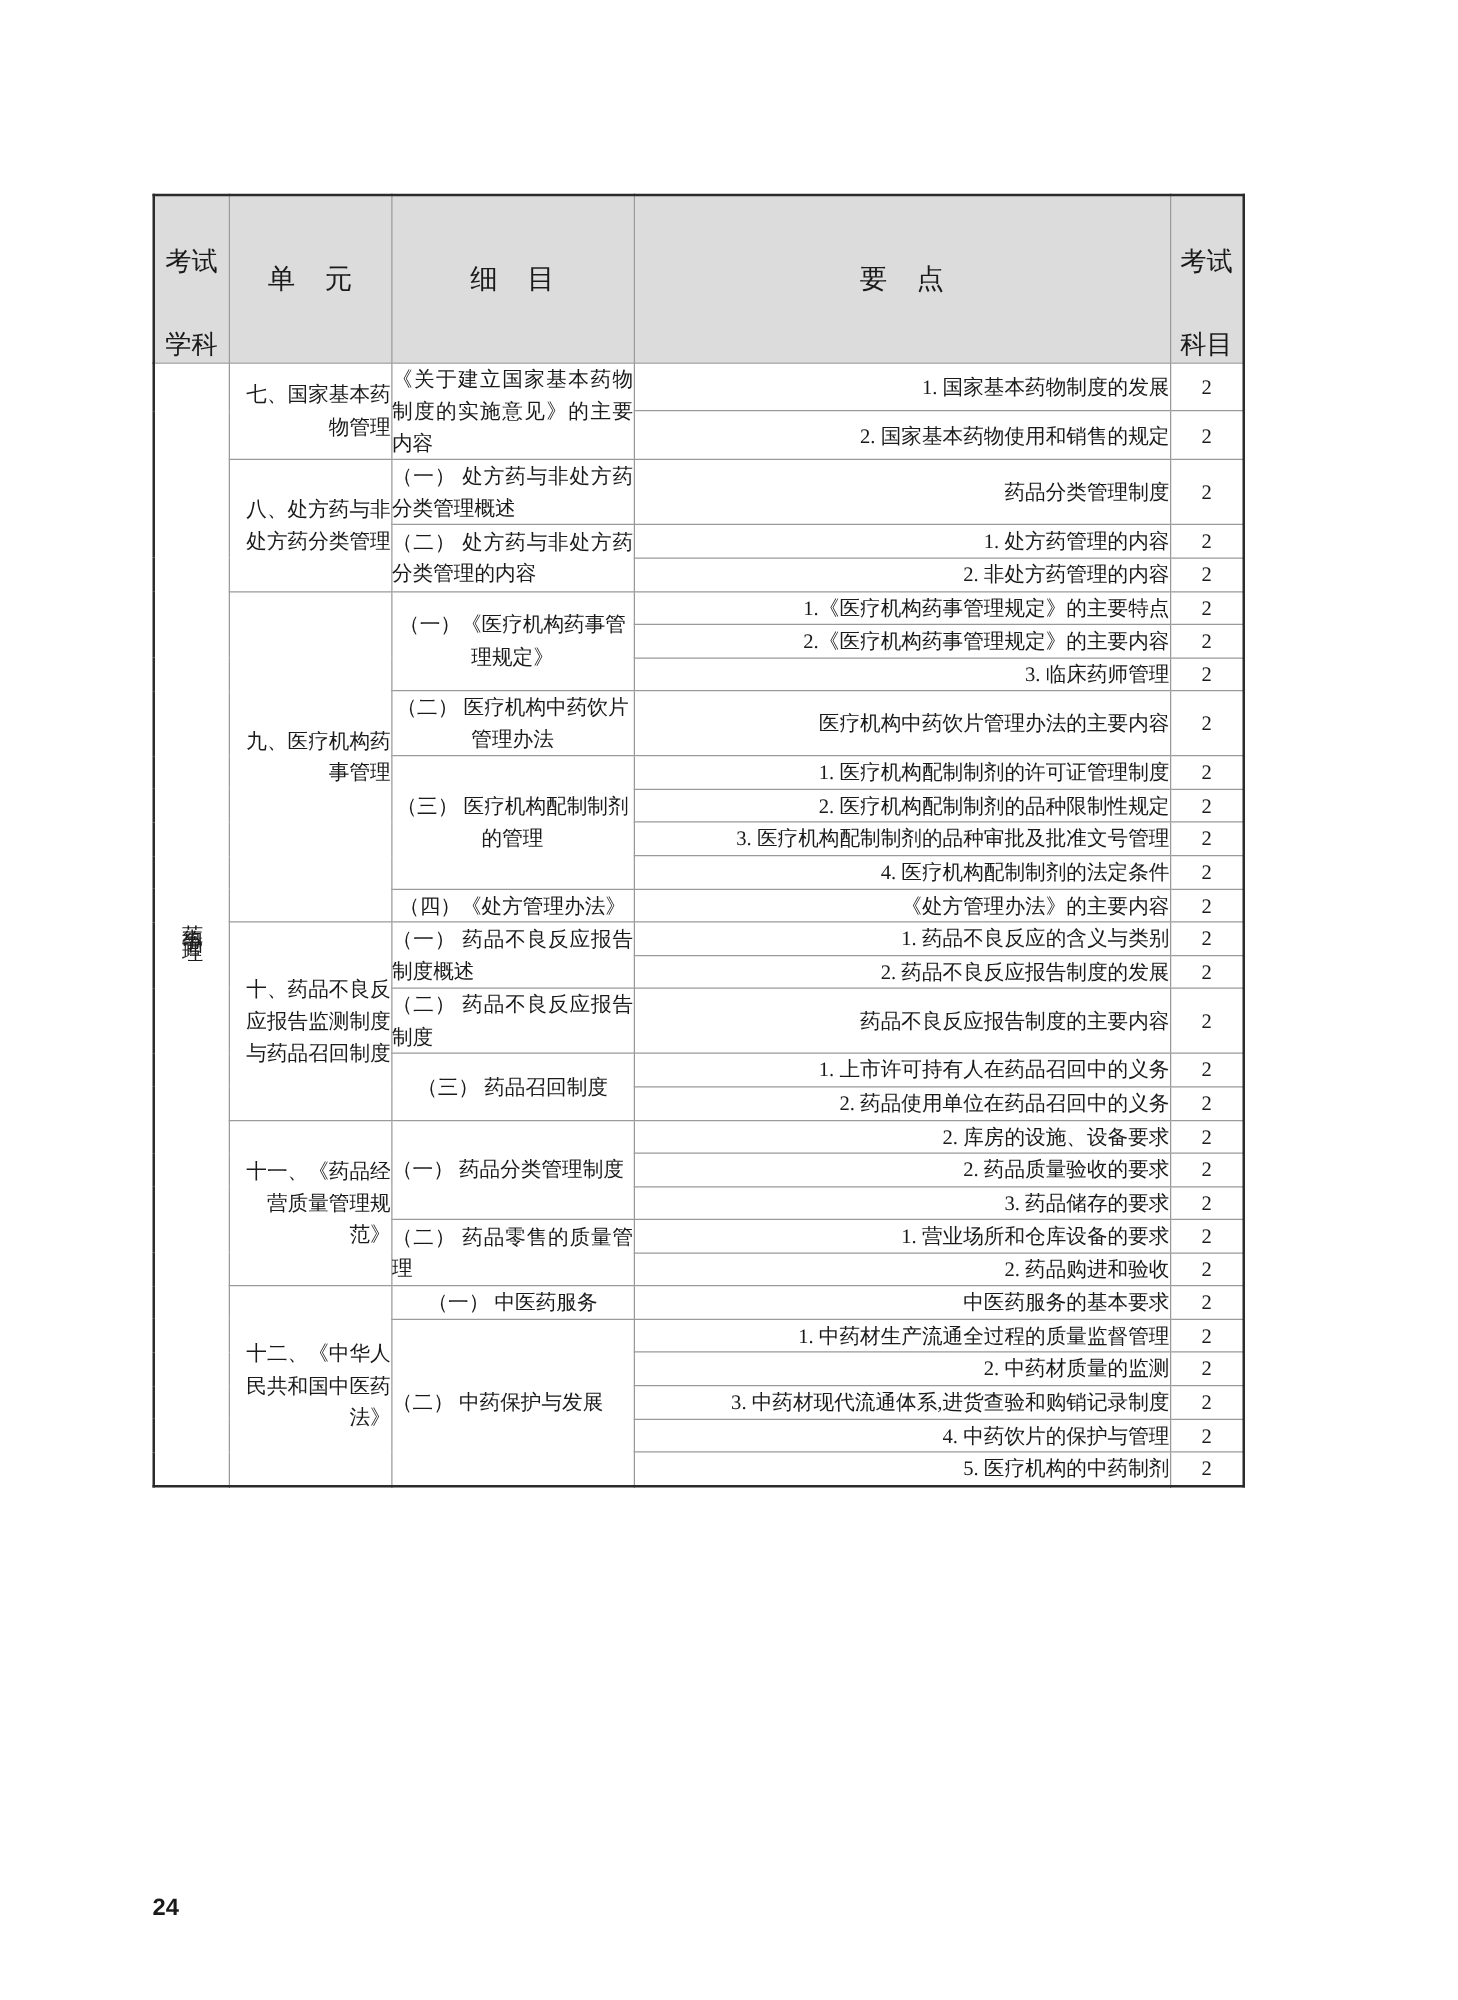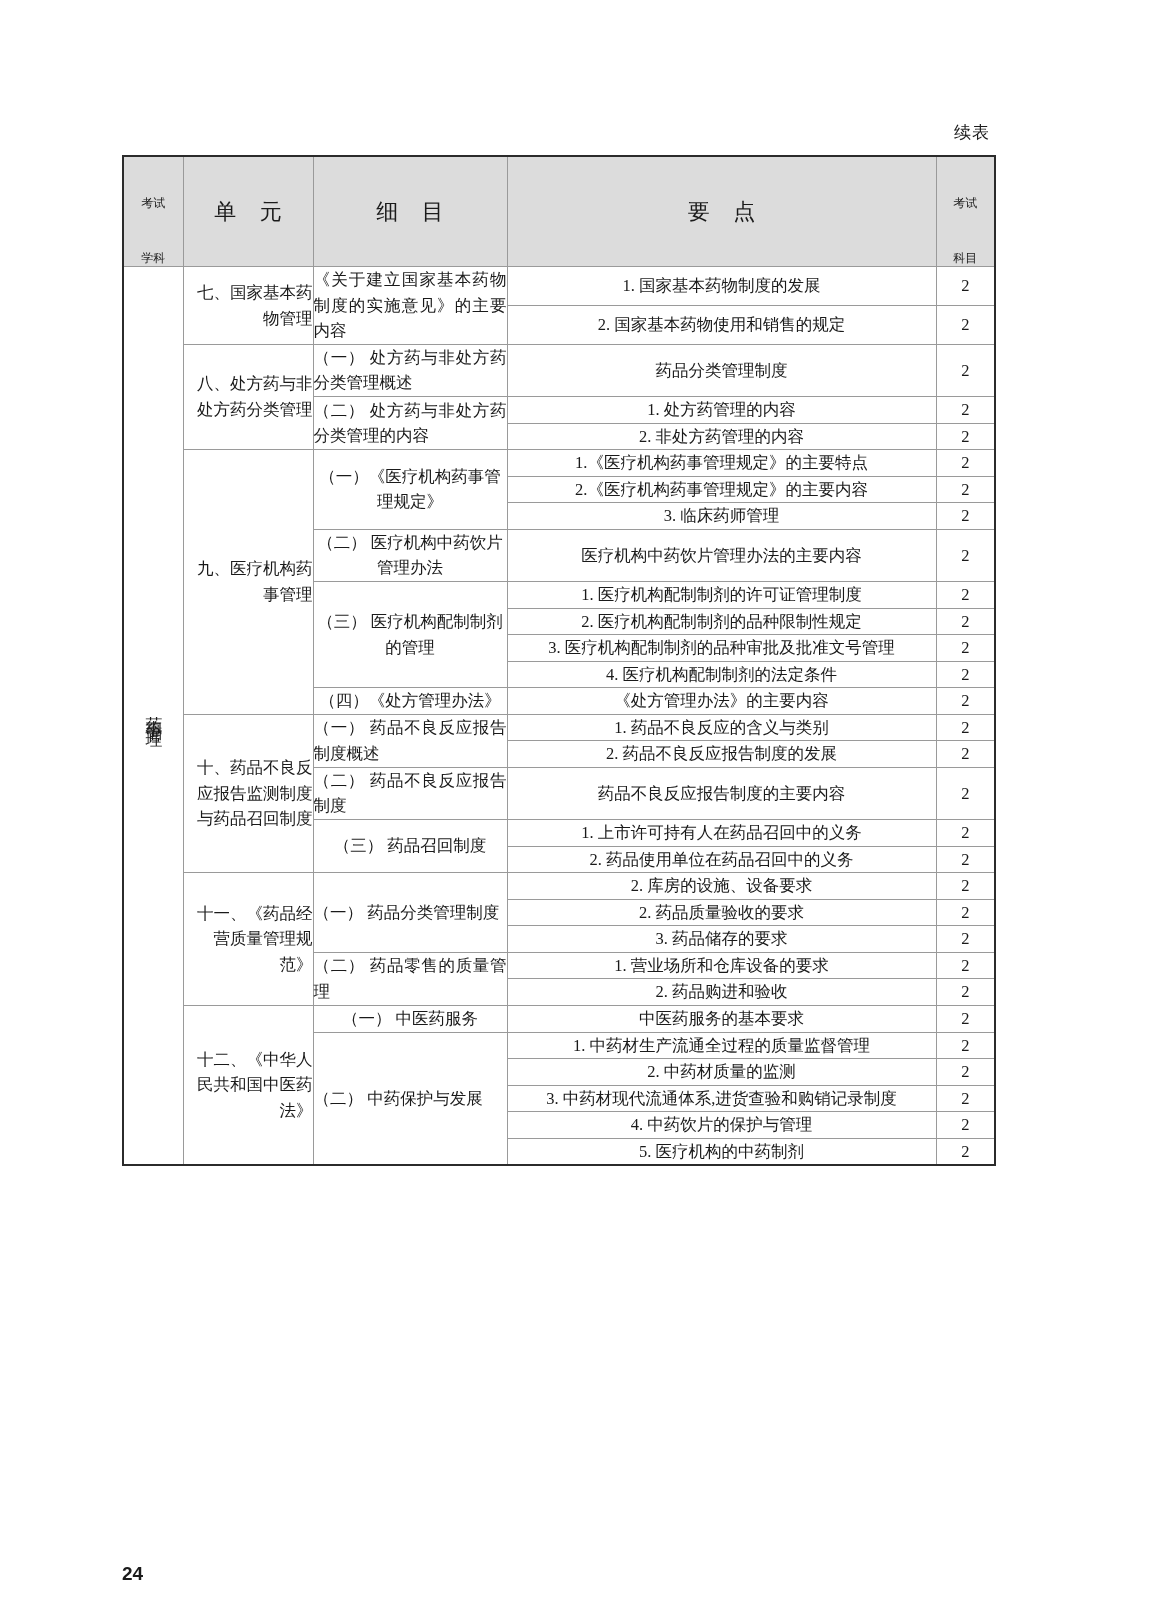--- a/index.html
+++ b/index.html
@@ -53,21 +53,21 @@
   }
   thead th {
     background: #dcdcdc;
     height: 58px;
     text-align: center;
     border-bottom: 1.5px solid #6f6f6f;
   }
   .th-stack {
     display: block;
     line-height: 1.3;
-    font-size: 12px;
+    font-size: 21px;
     margin-top: 39px;
   }
   .th-spaced {
     letter-spacing: 9px;
     padding-left: 9px;
     font-size: 22px;
   }
   col.c-subject { width: 60px; }
   col.c-unit    { width: 130px; }
   col.c-detail  { width: 194px; }
@@ -99,21 +99,21 @@
     line-height: 1.62;
     font-size: 16.5px;
   }
   td.detail-cell.just {
     text-align: justify;
     text-align-last: left;
     text-justify: inter-character;
   }
   td.point-cell {
     padding: 7px 8px 7px 11px;
-    text-align: center;
+    text-align: right;
     line-height: 1.5;
     font-size: 16.5px;
     white-space: nowrap;
   }
   td.exam-cell {
     text-align: center;
     font-size: 16px;
     padding: 6px 2px;
   }
   
@@ -122,29 +122,27 @@
     border-bottom-color: #8d8d8d;
   }
   .page-number {
     position: absolute;
     left: 122px;
     top: 1516px;
     font-size: 19px;
     font-family: "Liberation Sans", sans-serif;
     font-weight: bold;
     letter-spacing: 0px;
-    margin-top: 47px;
   }
 </style>
 </head>
 <body>
 
 <div class="page">
 
-  <div class="continued-label">续表</div>
 
   <table class="syllabus">
     <colgroup>
       <col class="c-subject">
       <col class="c-unit">
       <col class="c-detail">
       <col class="c-points">
       <col class="c-exam">
     </colgroup>
     <thead>

